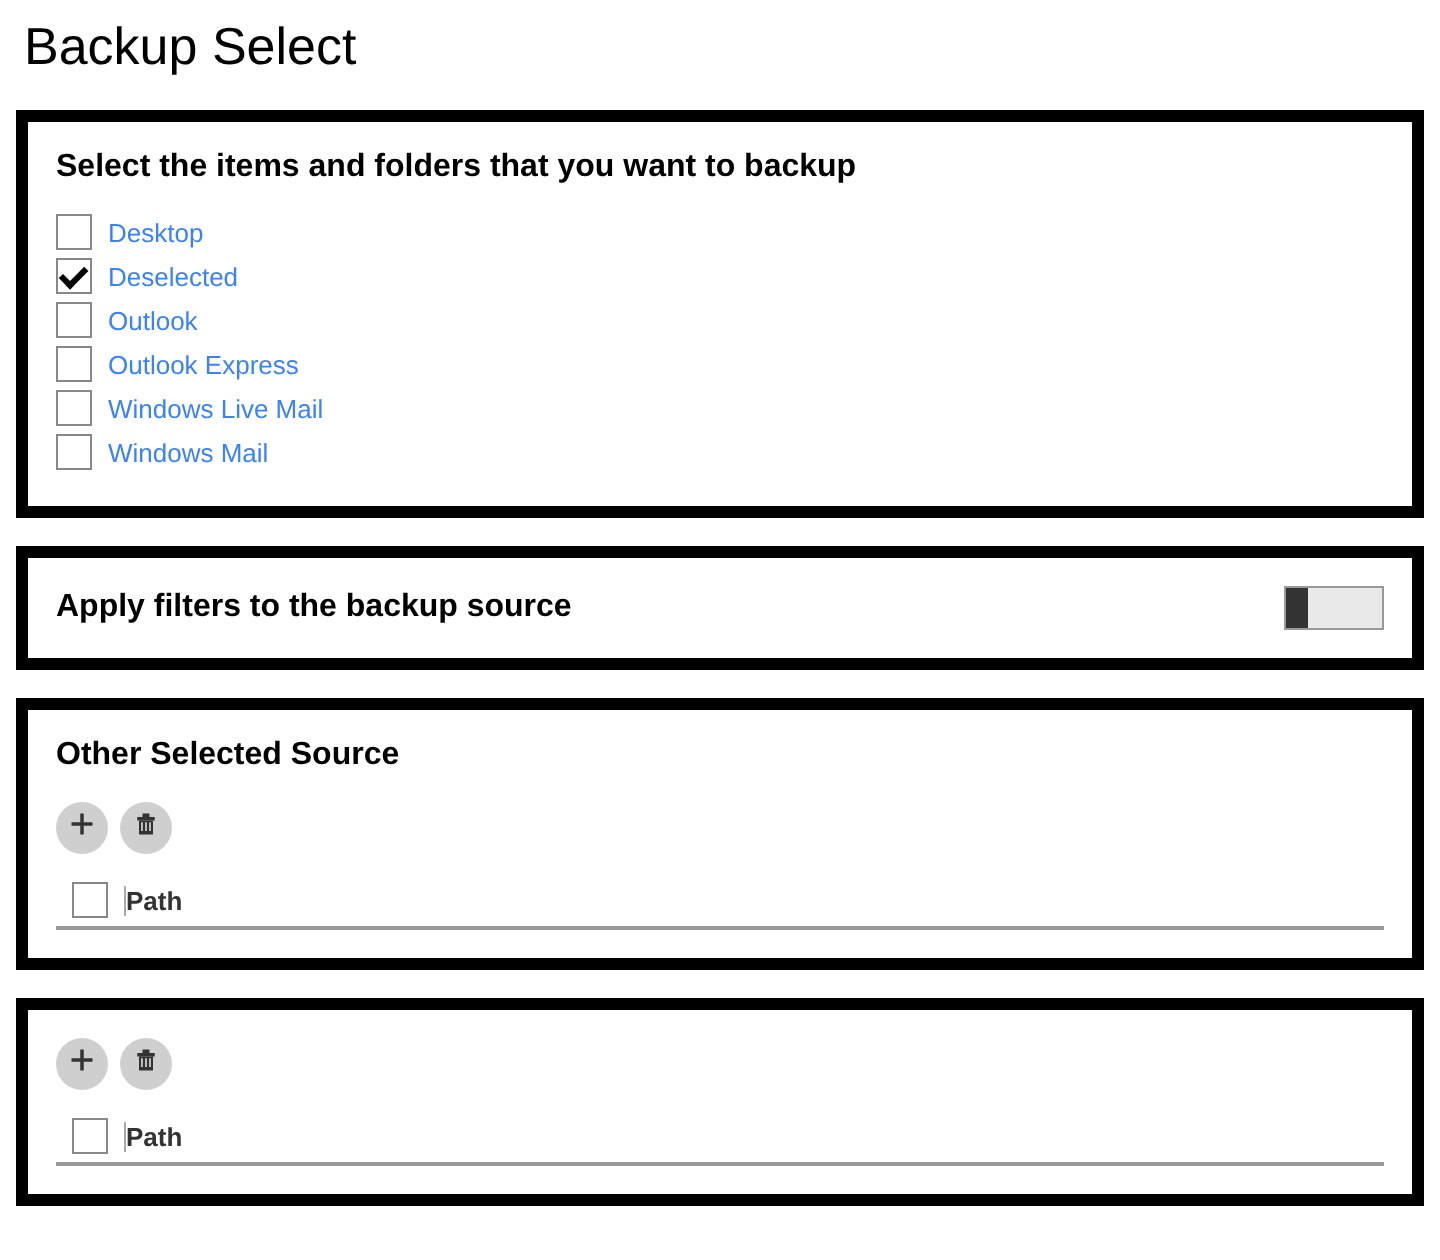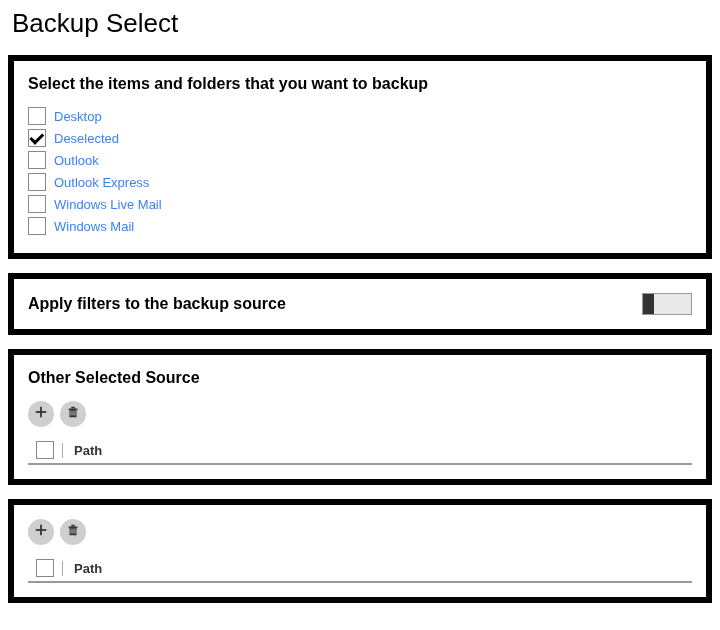--- a/index.html
+++ b/index.html
@@ -122,21 +122,21 @@
       height: 18px;
       border: 1px solid #888;
       background: #fff;
       cursor: pointer;
     }
     .table-path-cell {
       flex: 1;
       font-size: 13px;
       font-weight: bold;
       color: #333;
-      padding-left: 11px;
+      padding-left: 0;
       border-left: 1px solid #aaa;
     }
   </style>
 </head>
 <body>
 
 <h1>Backup Select</h1>
 
 <div class="panel">
   <div class="panel-title">Select the items and folders that you want to backup</div>

